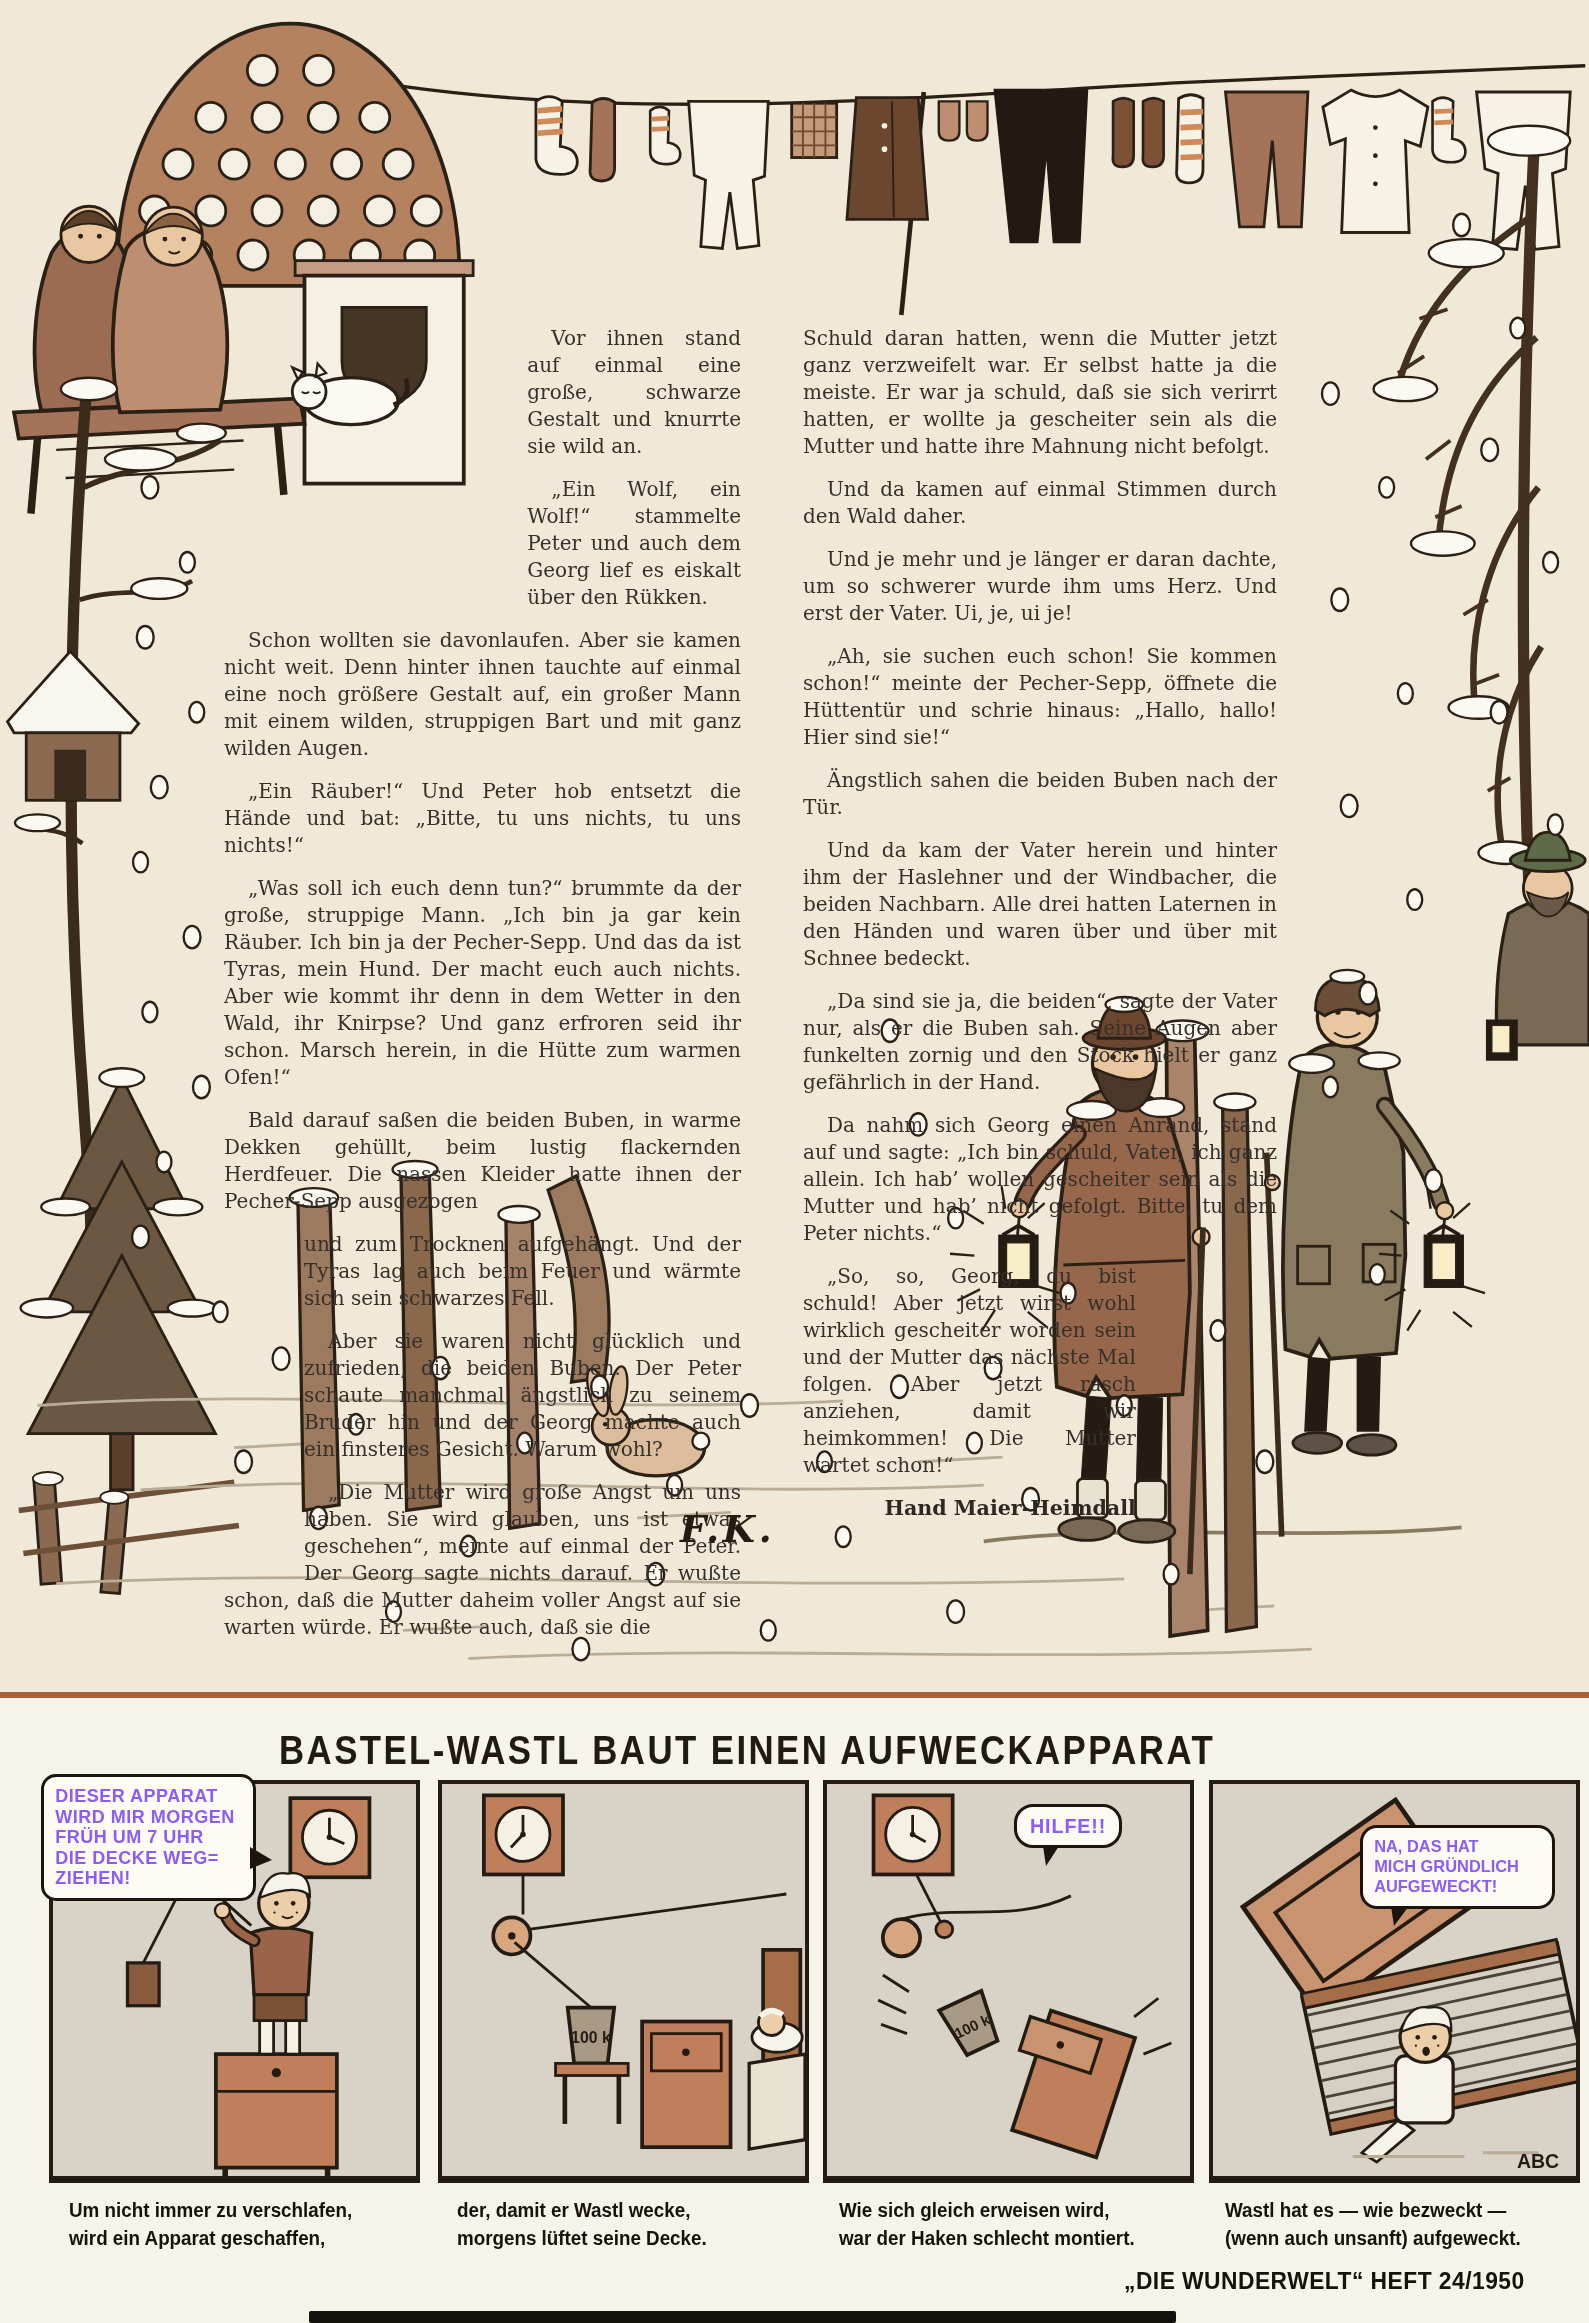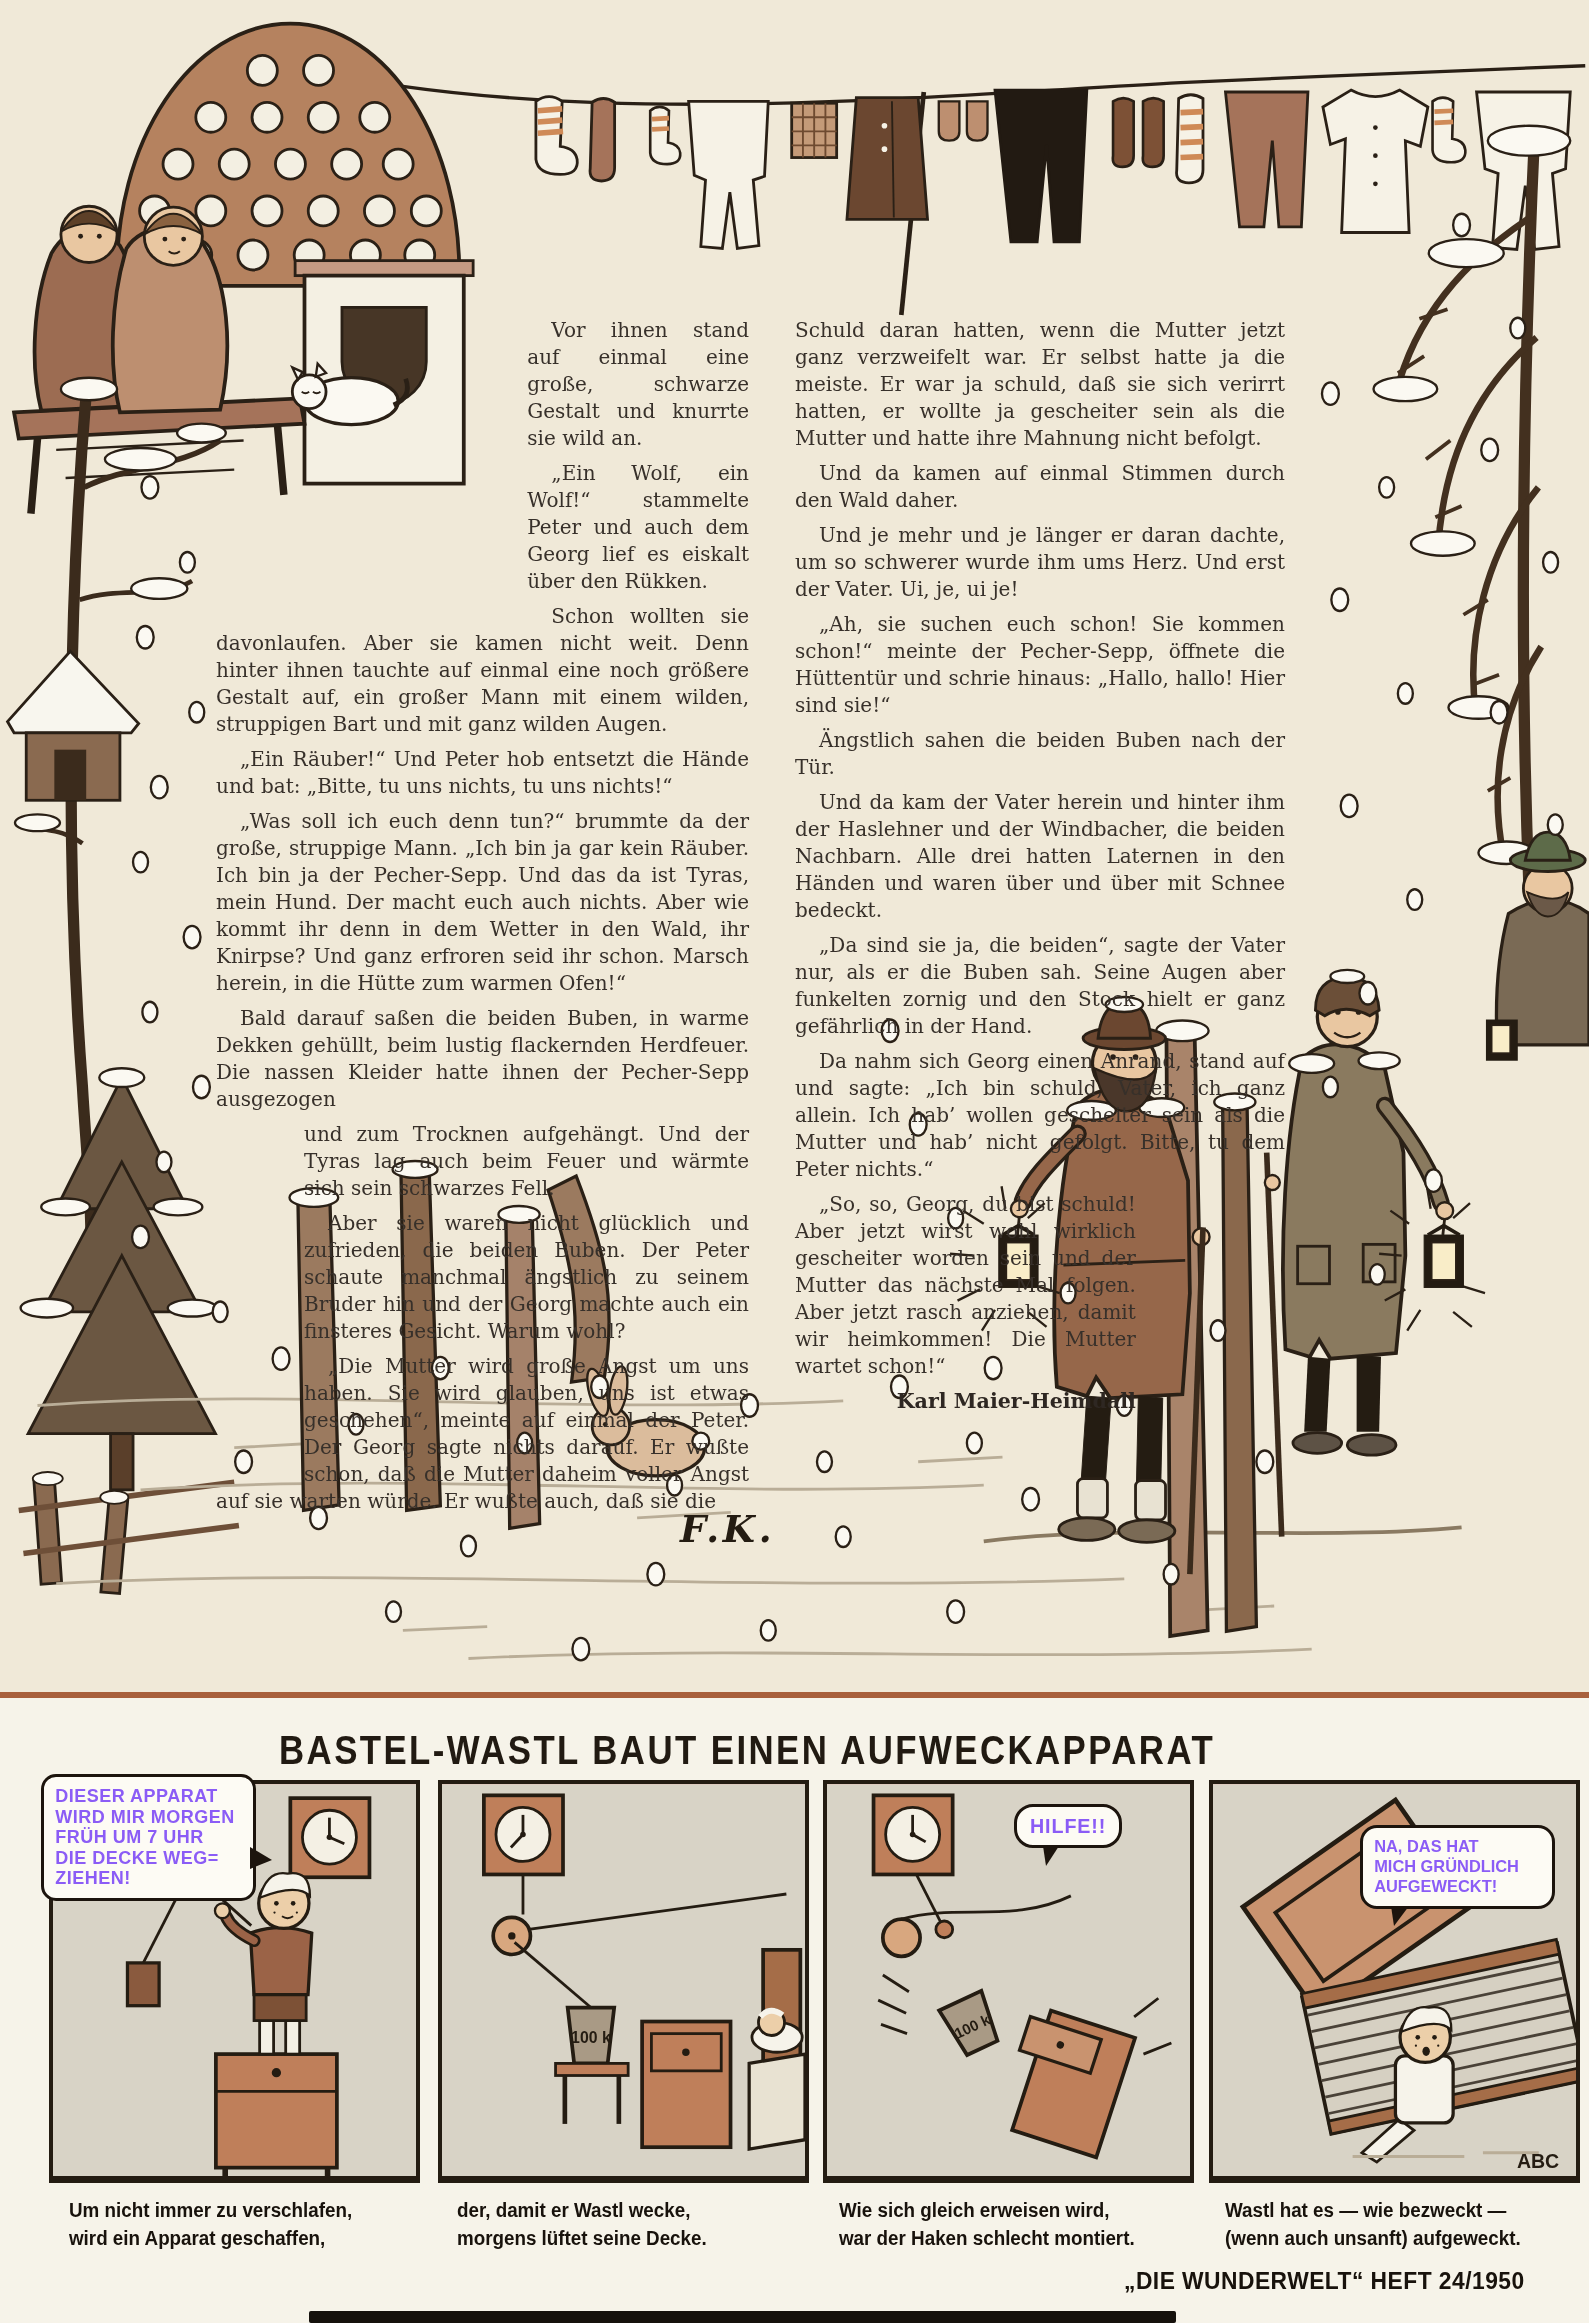--- a/index.html
+++ b/index.html
@@ -4,21 +4,21 @@
 <style>
   html,body{margin:0;padding:0;}
   body{width:1589px;height:2324px;background:#e8e1cf;font-family:"DejaVu Serif",serif;}
   .page{position:relative;width:1589px;height:2324px;background:#f0e9d8;overflow:hidden;}
 
   
   .story-cols{position:absolute;left:208px;top:309px;width:1085px;display:flex;gap:30px;}
   .scol{font-size:20px;line-height:27px;color:#37302a;text-align:justify;}
   .c1{width:549px;}
   .c2{width:506px;}
-  .scol p{margin:8px;text-indent:24px;}
+  .scol p{margin:16px;text-indent:24px;}
   .scol p.cont{text-indent:0;}
   .sp{display:block;}
   .sp-stove{float:left;width:309px;height:302px;margin-right:10.3px;}
   .sp-tree{float:left;width:84px;height:347px;margin-right:12px;}
   .sp-men{float:right;width:146px;height:244px;margin-left:11.2px;}
   .author-line{margin-top:7.5px;text-align:right;margin-right:150px;font-weight:bold;font-size:20.6px;color:#2e2722;}
   .fk-sig{position:absolute;left:680px;top:1507px;font-family:"DejaVu Serif",serif;font-weight:bold;font-style:italic;font-size:37px;letter-spacing:3.7px;color:#241c12;}
 
   
   .rule-brown{position:absolute;left:0;top:1692px;width:1589px;height:5.6px;background:#a8603c;}
@@ -421,21 +421,21 @@
       <p class="cont">Schuld daran hatten, wenn die Mutter jetzt ganz verzweifelt war. Er selbst hatte ja die meiste. Er war ja schuld, daß sie sich verirrt hatten, er wollte ja gescheiter sein als die Mutter und hatte ihre Mahnung nicht befolgt.</p>
       <p>Und da kamen auf einmal Stimmen durch den Wald daher.</p>
       <p>Und je mehr und je länger er daran dachte, um so schwerer wurde ihm ums Herz. Und erst der Vater. Ui, je, ui je!</p>
       <p>„Ah, sie suchen euch schon! Sie kommen schon!“ meinte der Pecher-Sepp, öffnete die Hüttentür und schrie hinaus: „Hallo, hallo! Hier sind sie!“</p>
       <p>Ängstlich sahen die beiden Buben nach der Tür.</p>
       <p>Und da kam der Vater herein und hinter ihm der Haslehner und der Windbacher, die beiden Nachbarn. Alle drei hatten Laternen in den Händen und waren über und über mit Schnee bedeckt.</p>
       <p>„Da sind sie ja, die beiden“, sagte der Vater nur, als er die Buben sah. Seine Augen aber funkelten zornig und den Stock hielt er ganz gefährlich in der Hand.</p>
       <p>Da nahm sich Georg einen Anrand, stand auf und sagte: „Ich bin schuld, Vater, ich ganz allein. Ich hab’ wollen gescheiter sein als die Mutter und hab’ nicht gefolgt. Bitte, tu dem Peter nichts.“</p>
       <span class="sp sp-men"></span>
       <p>„So, so, Georg, du bist schuld! Aber jetzt wirst wohl wirklich gescheiter worden sein und der Mutter das nächste Mal folgen. Aber jetzt rasch anziehen, damit wir heimkommen! Die Mutter wartet schon!“</p>
-      <div class="author-line">Karl Maier-Heimdall</div>
+      <div class="author-line">Hand Maier-Heimdall</div>
     </div>
   </div>
 
   <div class="fk-sig">F.K.</div>
 
   <div class="rule-brown"></div>
   <div class="comic-band"></div>
   <div class="comic-title">BASTEL-WASTL BAUT EINEN AUFWECKAPPARAT</div>
 
   <div class="panel p1">

